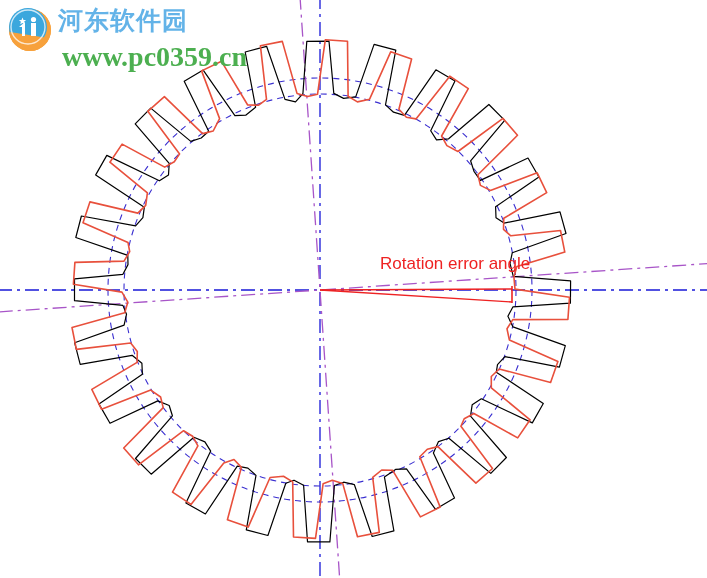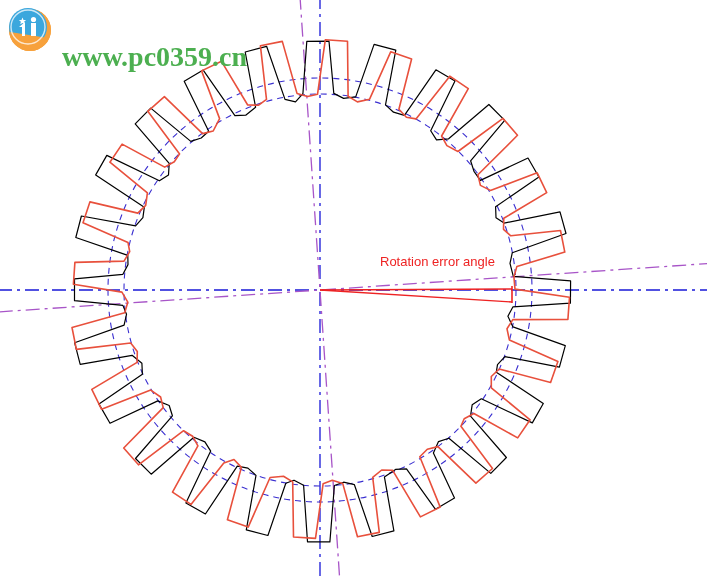--- a/index.html
+++ b/index.html
@@ -63,21 +63,21 @@
     font-weight: bold;
     color: #4caf50;
     white-space: nowrap;
     line-height: 1;
   }
   .err-label {
     position: absolute;
     left: 380px;
     top: 255px;
     font-family: "Liberation Sans", sans-serif;
-    font-size: 13px;
+    font-size: 17px;
     color: #ee2222;
     white-space: nowrap;
     line-height: 1;
   }
 </style>
 </head>
 <body>
 
 <div id="stage">
 
@@ -115,18 +115,19 @@
       <circle cx="24" cy="24" r="21" fill="#f7a13c"></circle>
       <path d="M24 3 a21 21 0 0 1 0 42 a21 21 0 0 1 0 -42 Z" fill="#f7a13c"></path>
       <circle cx="22" cy="21" r="19" fill="#3ba7dd"></circle>
       <path d="M4 26 a20 20 0 0 0 38 6 l-38 -6 Z" fill="#f7a13c"></path>
       <circle cx="22" cy="21" r="17" fill="none" stroke="#ffffff" stroke-width="1.4" opacity="0.75"></circle>
       <path d="M16 30 l0 -9 l-3 0 l6 -5 l0 14 Z" fill="#ffffff"></path>
       <path d="M25 30 l0 -13 l5 0 l0 13 Z" fill="#ffffff"></path>
       <circle cx="27.5" cy="13.5" r="2.6" fill="#ffffff"></circle>
       <path d="M16.5 11.5 l1 2.4 l2.6 .2 l-2 1.7 l.7 2.5 l-2.3 -1.4 l-2.3 1.4 l.7 -2.5 l-2 -1.7 l2.6 -.2 Z" fill="#ffffff"></path>
     </svg>
+    <div class="wm-cn">河东软件园</div>
     <div class="wm-url">www.pc0359.cn</div>
   </div>
 
   <div class="err-label">Rotation error angle</div>
 
 </div>
 
 </body></html>

